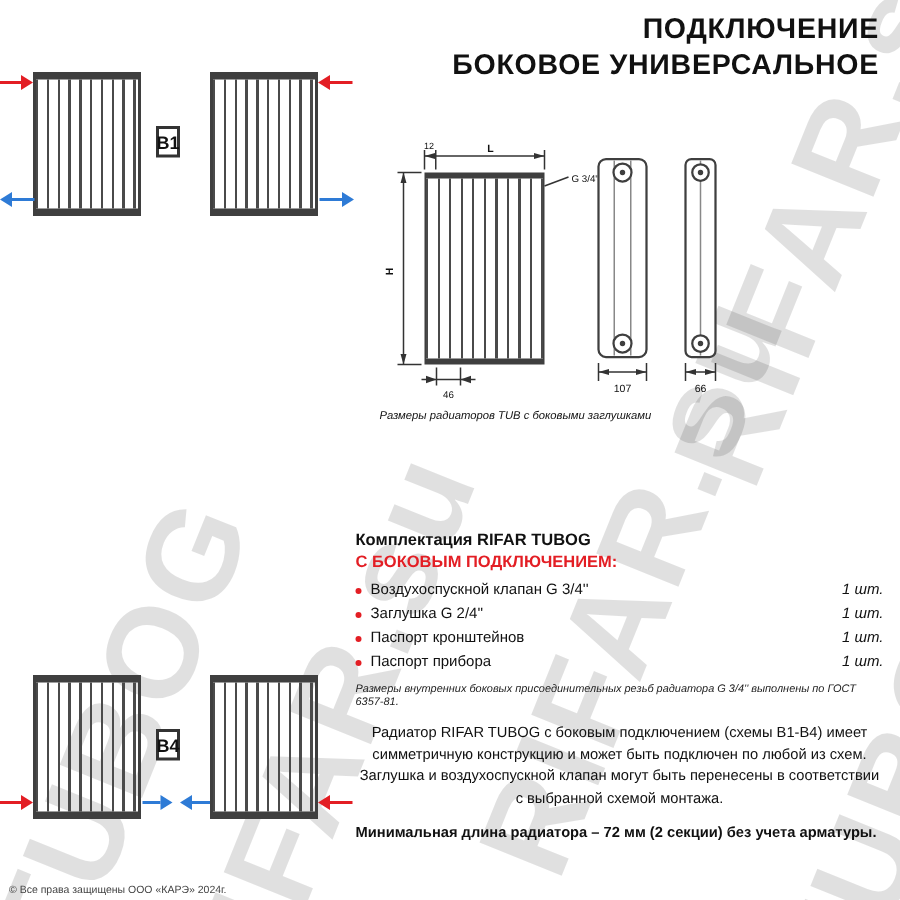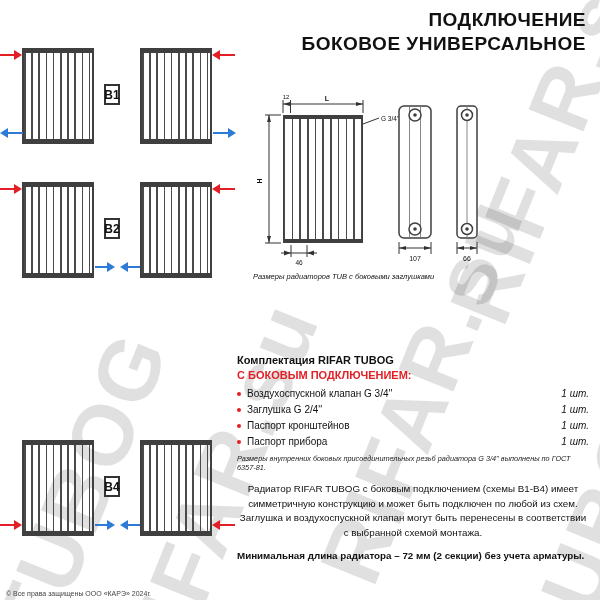--- a/index.html
+++ b/index.html
@@ -84,32 +84,23 @@
     <div class="scheme-row" style="top:44px">
       <div class="rad rad-l"></div>
       <div class="rad rad-r"></div>
       <div class="scheme-label">В1</div>
       <span class="arr red right" style="left:0;width:14px;top:10px"></span>
       <span class="arr blue left" style="left:8px;top:88px"></span>
       <span class="arr red left" style="left:220px;top:10px"></span>
       <span class="arr blue right" style="left:213px;top:88px"></span>
     </div>
 
-    <div class="scheme-row" style="top:178px">
-      <div class="rad rad-l"></div>
-      <div class="rad rad-r"></div>
-      <div class="scheme-label">В2</div>
-      <span class="arr red right" style="left:0;width:14px;top:10px"></span>
-      <span class="arr blue right" style="left:95px;width:12px;top:88px"></span>
-      <span class="arr red left" style="left:220px;top:10px"></span>
-      <span class="arr blue left" style="left:128px;width:12px;top:88px"></span>
-    </div>
-
-
-    <div class="scheme-row" style="top:436px">
+
+
+    <div class="scheme-row" style="top:446px">
       <div class="rad rad-l"></div>
       <div class="rad rad-r"></div>
       <div class="scheme-label">В4</div>
       <span class="arr red right" style="left:0;width:14px;top:88px"></span>
       <span class="arr blue right" style="left:95px;width:12px;top:88px"></span>
       <span class="arr red left" style="left:220px;top:88px"></span>
       <span class="arr blue left" style="left:128px;width:12px;top:88px"></span>
     </div>
 
     <div class="drawing">

